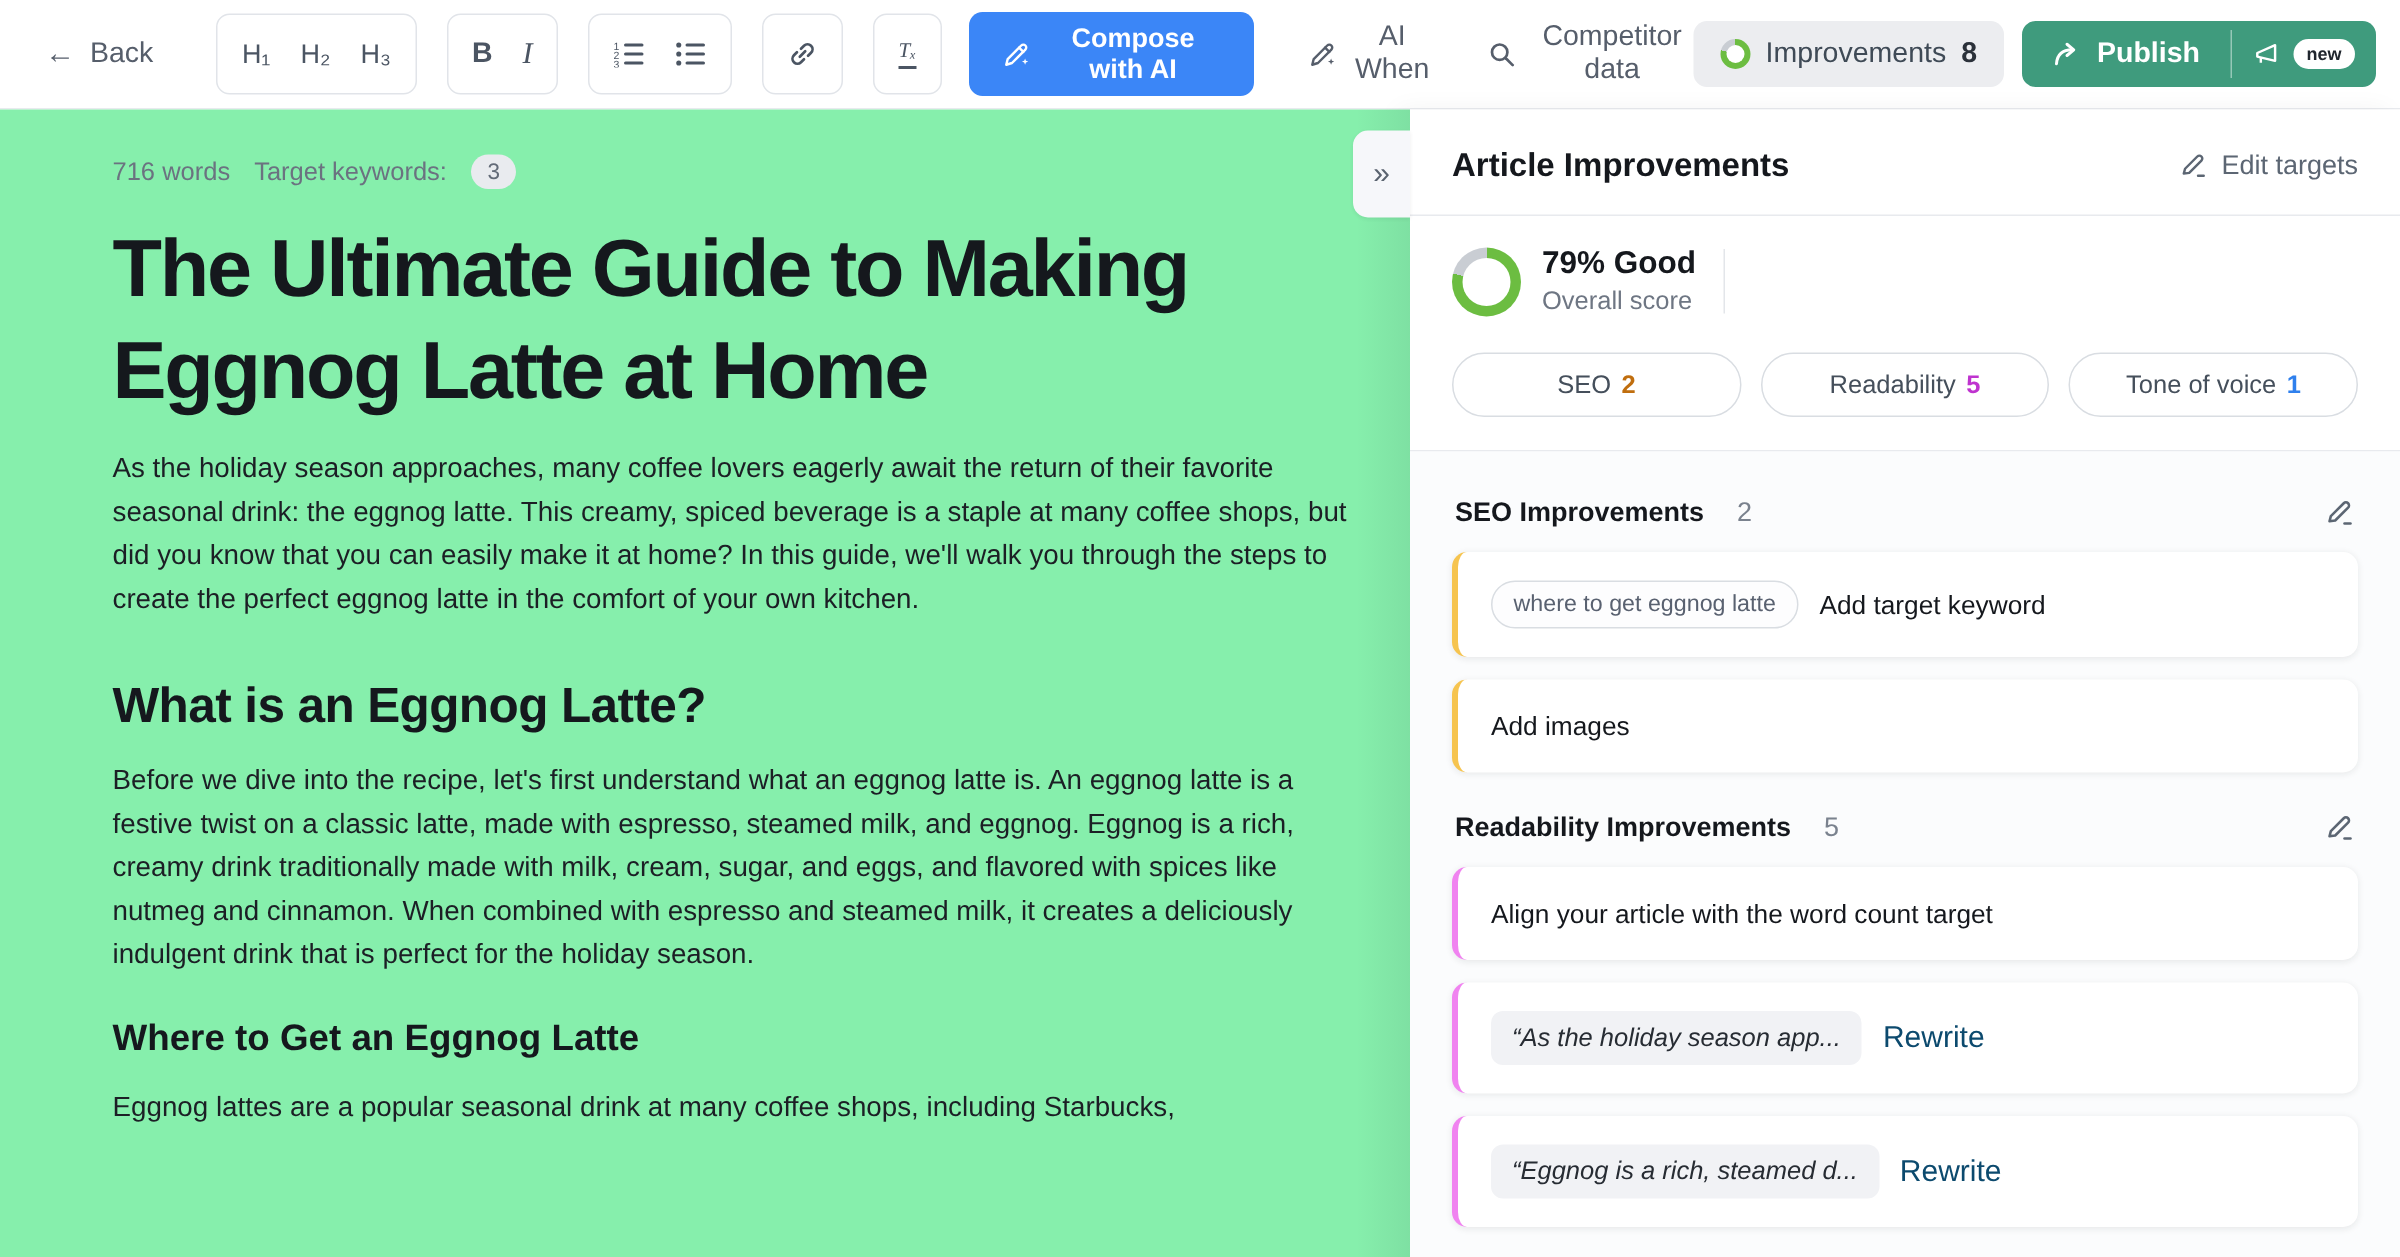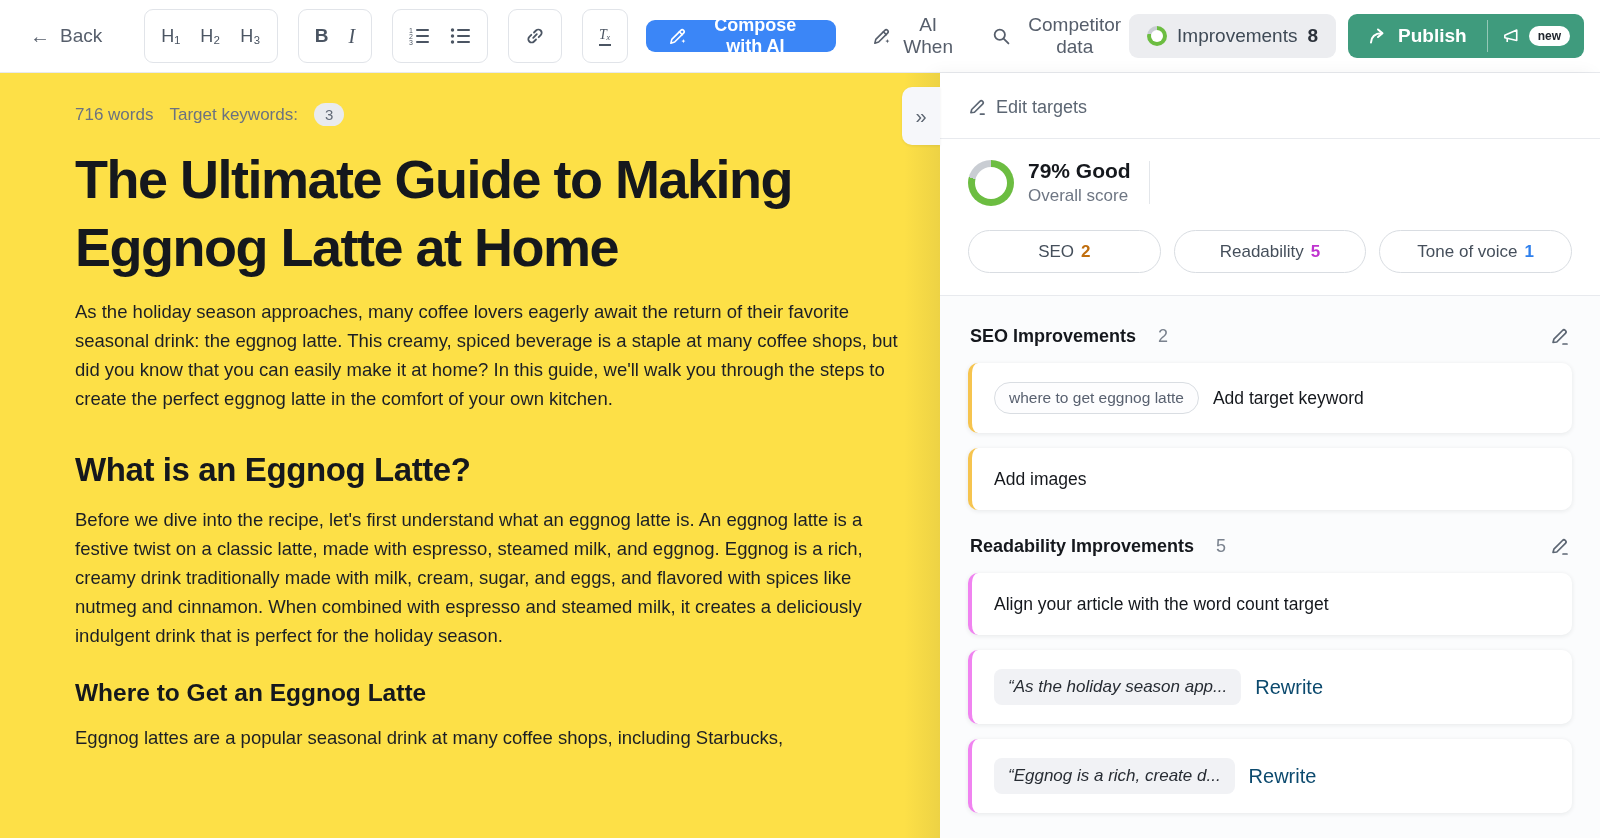--- a/index.html
+++ b/index.html
@@ -16,21 +16,21 @@
   .btn-group { display:flex; align-items:center; border:1px solid #e1e4e9; border-radius:9px;
     height:54px; padding:0 6px; margin-left:20px; background:#fff; }
   .btn-group:first-of-type { margin-left:42px; }
   .fmt-btn { background:none; border:none; cursor:pointer; color:#4b5563; font:400 18px "Liberation Sans",sans-serif;
     padding:0 10px; height:100%; display:flex; align-items:center; }
   .fmt-btn.b { font-weight:700; font-size:19px; }
   .fmt-btn.i { font-family:"Liberation Serif",serif; font-style:italic; font-size:20px; }
   .fmt-btn.tx { font-family:"Liberation Serif",serif; font-style:italic; font-size:14px; border-bottom:0; }
   .fmt-btn.tx span { border-bottom:2px solid #4b5563; padding-bottom:1px; }
   .fmt-btn svg { display:block; }
-  .compose-btn { margin-left:18px; height:32px; border:none; border-radius:9px; cursor:pointer;
+  .compose-btn { margin-left:18px; height:56px; border:none; border-radius:9px; cursor:pointer;
     background:var(--accent-blue); color:#fff; font:700 18px "Liberation Sans",sans-serif;
     display:flex; align-items:center; gap:10px; padding:0 22px;text-align:center; }
   .tb-link { display:flex; align-items:center; gap:9px; background:none; border:none; cursor:pointer;
     color:#565e6b; font:400 19px "Liberation Sans",sans-serif; margin-left:36px; }
   .tb-right { margin-left:auto; display:flex; align-items:center; gap:12px; }
   .improvements-badge { display:flex; align-items:center; gap:10px; background:var(--badge-bg);
     border:none; border-radius:9px; height:44px; padding:0 18px; cursor:pointer;
     font:400 19px "Liberation Sans",sans-serif; color:#3f4a56; }
   .improvements-badge b { color:#2b313a; font-weight:700; }
   .publish-split { display:flex; align-items:stretch; height:44px; border-radius:9px; overflow:hidden;
@@ -45,21 +45,21 @@
 
   
   .ring { border-radius:50%; position:relative;
     background:conic-gradient(var(--ring-green) calc(var(--score-pct)*1%), var(--ring-track) 0); }
   .ring::after { content:""; position:absolute; background:#fff; border-radius:50%; }
   .ring.sm { width:20px; height:20px; } .ring.sm::after { inset:4px; }
   .ring.lg { width:46px; height:46px; } .ring.lg::after { inset:7px; }
 
   
   .main { flex:1; display:flex; min-height:0; }
-  .editor { flex:1; position:relative; background:#fde047; min-width:0; }
+  .editor { flex:1; position:relative; background:#86efac; min-width:0; }
   .doc { padding:30px 0 0 75px; width:900px; }
   .meta-row { display:flex; align-items:center; gap:16px; color:#6b7280; font-size:17px; }
   .kw-count-pill { background:#e9ebef; color:#636b78; border-radius:99px; padding:3px 11px; font-size:15px; }
   .doc h1 { font-size:54px; line-height:1.25; letter-spacing:-1.5px; color:#15181d; margin-top:20px; font-weight:700; }
   .doc p { font-size:18.5px; line-height:1.56; color:#1c1f25; margin-top:17px; }
   .doc h2 { font-size:33px; letter-spacing:-.4px; margin-top:38px; color:#15181d; }
   .doc h3 { font-size:24.5px; margin-top:28px; color:#15181d; }
   .edge-fade { position:absolute; top:0; right:0; bottom:0; width:36px; pointer-events:none;
     background:linear-gradient(to right, rgba(23,28,38,0), rgba(23,28,38,.07)); }
   .collapse-tab { position:absolute; top:14px; right:0; width:38px; height:58px; cursor:pointer;
@@ -258,20 +258,21 @@
         <p>Eggnog lattes are a popular seasonal drink at many coffee shops, including Starbucks,</p>
       </div>
       <div class="edge-fade"></div>
       <button class="collapse-tab">
         <span>»</span>
       </button>
     </section>
 
     <aside class="sidebar">
       <div class="sb-header">
+        <h2 class="sb-title">Article Improvements</h2>
         <button class="edit-targets">
           <span class="icon">
             <svg width="19" height="19" viewBox="0 0 20 20" fill="none" stroke="#5c6673" stroke-width="1.7" stroke-linecap="round" stroke-linejoin="round">
                 <path d="M3 15.5l.9-3.4 8.6-8.6a2 2 0 0 1 2.9 2.9l-8.6 8.6L3 15.5z"></path>
                 <path d="M13 17h4"></path>
               </svg>
           </span>
           <span>Edit targets</span>
         </button>
       </div>
@@ -340,20 +341,20 @@
         <div class="card acc-read">
           <span class="card-text">Align your article with the word count target</span>
         </div>
 
         <div class="card acc-read">
           <span class="quote-chip">“As the holiday season app...</span>
           <span class="rewrite">Rewrite</span>
         </div>
 
         <div class="card acc-read">
-          <span class="quote-chip">“Eggnog is a rich, create d...</span>
+          <span class="quote-chip">“Eggnog is a rich, steamed d...</span>
           <span class="rewrite">Rewrite</span>
         </div>
 
       </div>
     </aside>
   </div>
 </div>
 
 </body></html>

